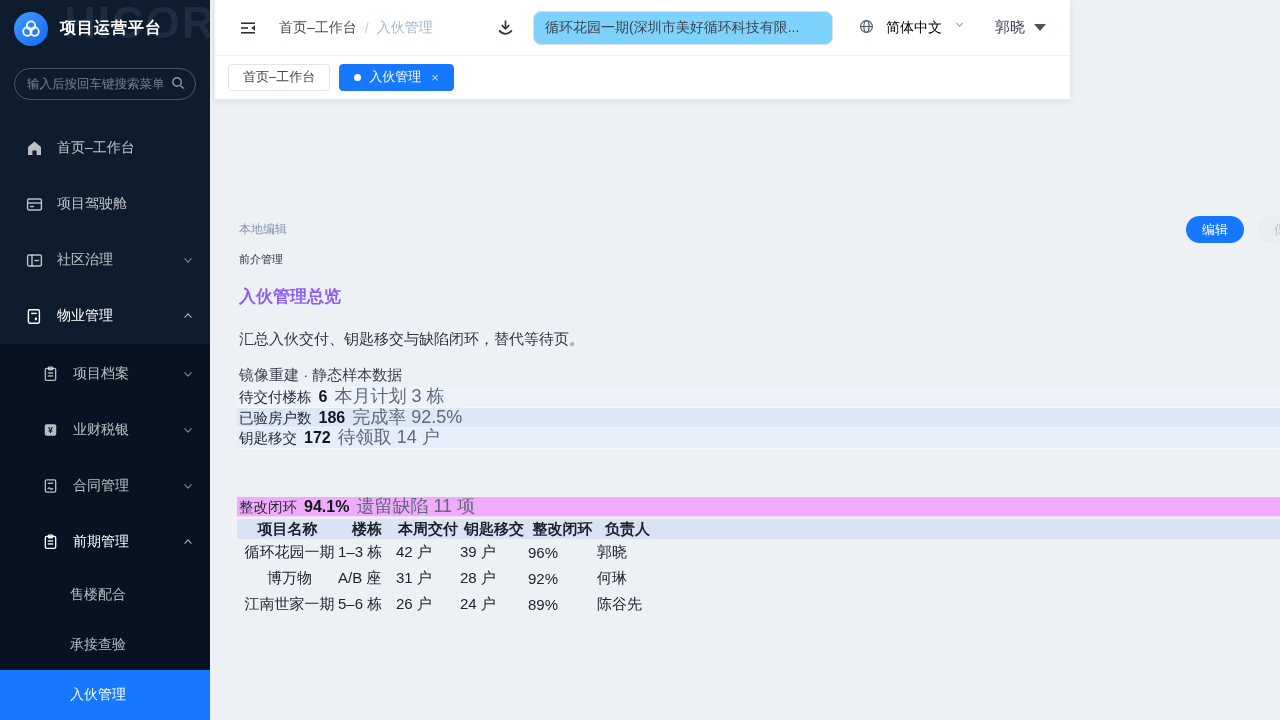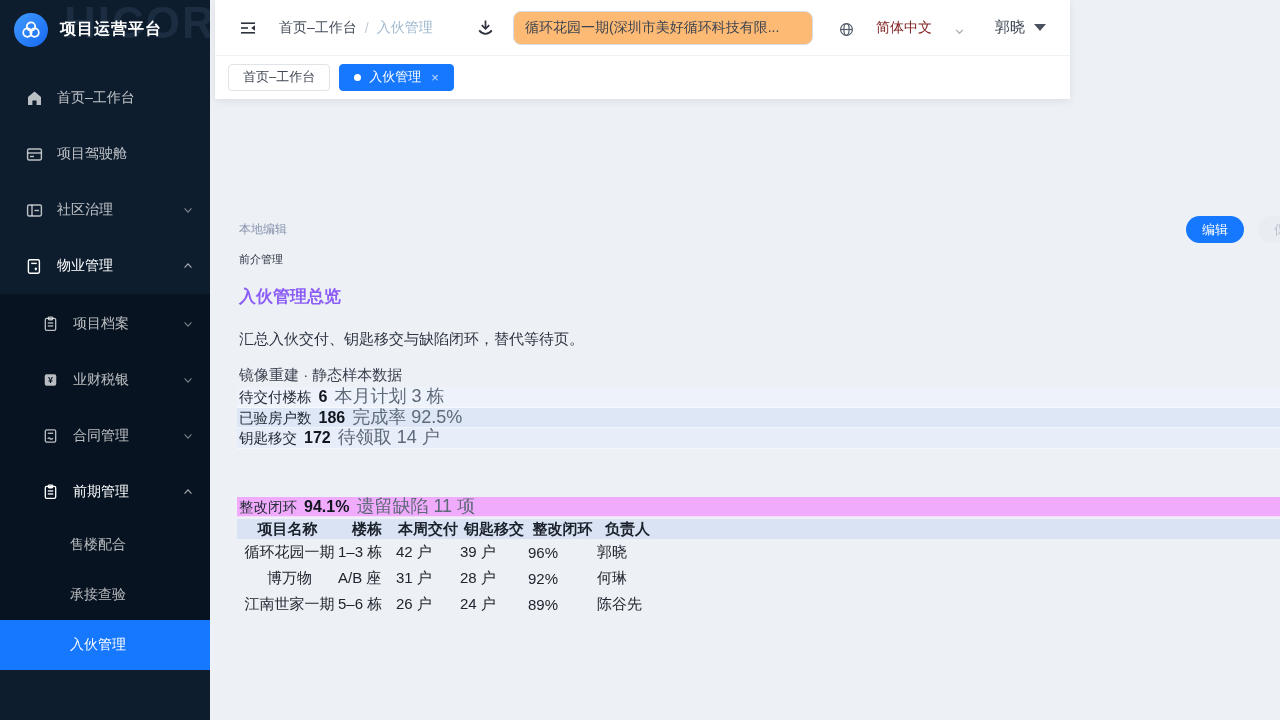--- a/index.html
+++ b/index.html
@@ -68,23 +68,23 @@
   .fold-btn { cursor:pointer; display:flex; align-items:center; margin-right:22px; }
   .breadcrumb { display:flex; align-items:center; font-size:14px; gap:8px; }
   .bc-item { color:#474f5c; }
   .bc-sep { color:#c5cad2; }
   .bc-current { color:#9db7cf; }
   .header-spacer { flex:1; }
   .dl-btn { cursor:pointer; display:flex; align-items:center; margin-right:18px; }
   .project-input {
     width:300px; height:34px; border:1px solid #d9dde3; border-radius:8px;
     font-size:14px; color:#3d4450; padding:0 11px; outline:none;
-    font-family:inherit; background:#fdba74;
-  }
-  .lang-box { display:flex; align-items:flex-end; gap:22px; margin-left:26px; cursor:pointer; color:#7f1d1d; font-size:14px; }
+    font-family:inherit; background:#7dd3fc;
+  }
+  .lang-box { display:flex; align-items:flex-start; gap:12px; margin-left:26px; cursor:pointer; color:#000000; font-size:14px; }
   .user-box { display:flex; align-items:center; gap:9px; margin-left:30px; cursor:pointer; color:#3b4351; font-size:15px; }
   .caret-down {
     width:0; height:0; border-left:6px solid transparent; border-right:6px solid transparent;
     border-top:7px solid #4a525f;
   }
   
   .tab-row { height:42px; display:flex; align-items:center; padding-left:13px; gap:9px; }
   .tab {
     height:27px; display:flex; align-items:center; padding:0 14px;
     border:1px solid #e0e3e8; border-radius:4px; background:#fff;
@@ -144,20 +144,29 @@
     <span class="logo-badge">
       <svg width="22" height="22" viewBox="0 0 22 22" fill="none" stroke="#fff" stroke-width="1.8">
         <circle cx="11" cy="7.6" r="4.2"></circle>
           <circle cx="7.4" cy="13.6" r="4.2"></circle>
           <circle cx="14.6" cy="13.6" r="4.2"></circle>
       </svg>
     </span>
     <span class="logo-title">项目运营平台</span>
   </div>
 
+  <div class="search-wrap">
+    <input class="search-input" placeholder="输入后按回车键搜索菜单" style="">
+    <span class="search-icon">
+      <svg width="16" height="16" viewBox="0 0 16 16" fill="none" stroke="#fff" stroke-width="1.4">
+        <circle cx="7" cy="7" r="4.2"></circle>
+          <line x1="10.4" y1="10.4" x2="13.6" y2="13.6"></line>
+      </svg>
+    </span>
+  </div>
 
   <nav class="nav">
     <div class="nav-item">
       <svg class="mi" width="17" height="17" viewBox="0 0 17 17" fill="currentColor">
         <path d="M8.5 1.5 15 7v8h-4.4v-4.4H6.4V15H2V7z"></path>
       </svg>
       <span class="label">首页–工作台</span>
     </div>
     <div class="nav-item">
       <svg class="mi" width="17" height="17" viewBox="0 0 17 17" fill="none" stroke="currentColor" stroke-width="1.4">

